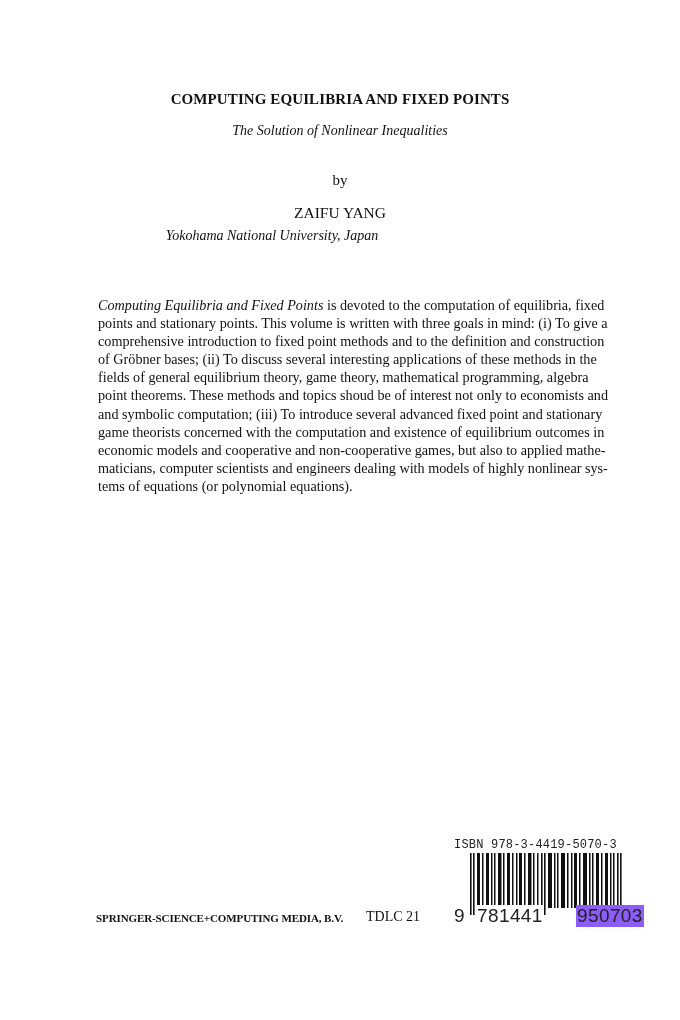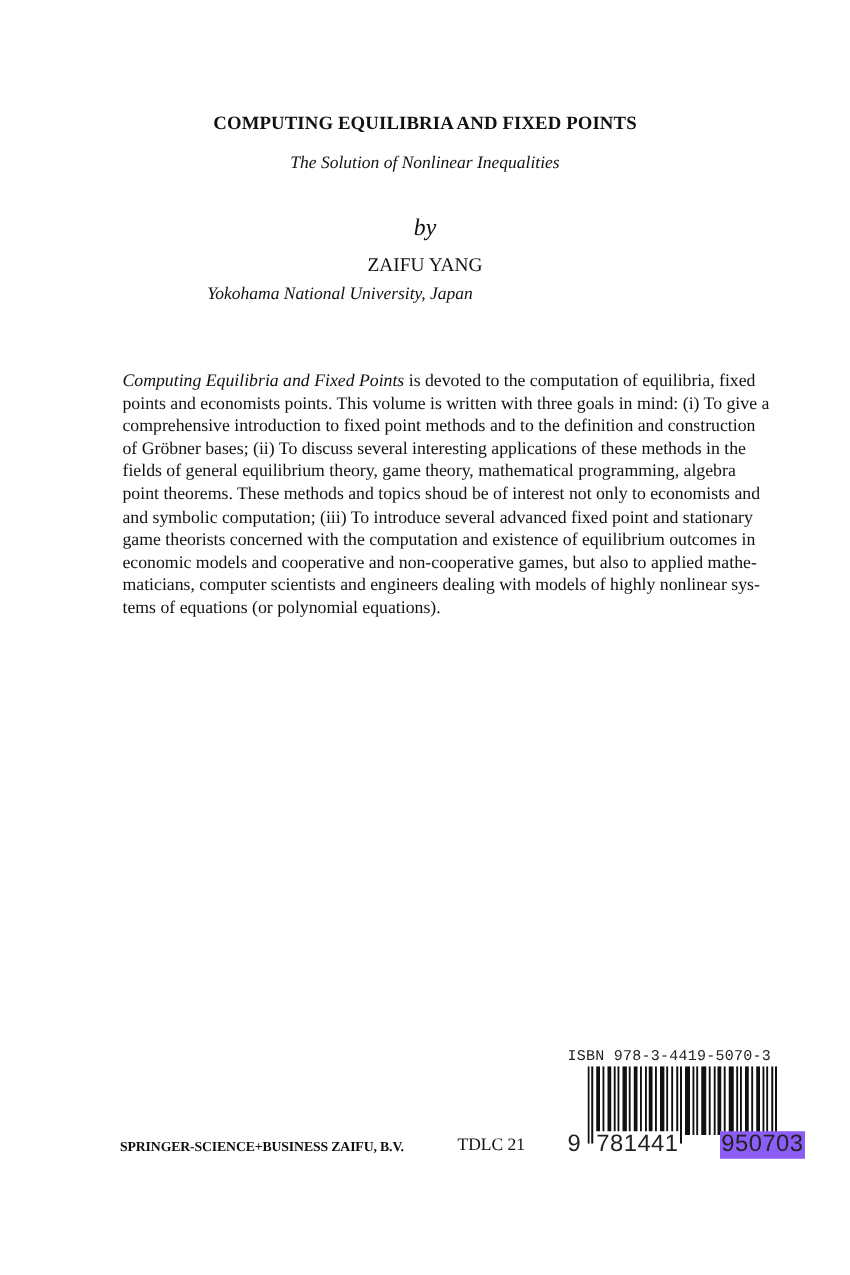--- a/index.html
+++ b/index.html
@@ -1,20 +1,20 @@
 <!DOCTYPE html>
 <html><head>
 <meta charset="utf-8">
 <style>
   html, body { margin: 0; padding: 0; background: #ffffff; }
   body { width: 680px; height: 1020px; position: relative; overflow: hidden; color: #111; font-family: "Liberation Serif", "DejaVu Serif", serif; }
   .abs { position: absolute; }
   .title { top: 91px; left: 0; width: 680px; text-align: center; font-weight: bold; font-size: 15px; letter-spacing: 0.1px; }
   .subtitle { top: 123px; left: 0; width: 680px; text-align: center; font-style: italic; font-size: 14px; }
-  .by { top: 172px; left: 0; width: 680px; text-align: center; font-style: italic; font-size: 19px; }
+  .by { top: 172px; left: 0; width: 680px; text-align: center; font-size: 15px; }
   .author { top: 204px; left: 0; width: 680px; text-align: center; font-size: 15.5px; }
   .affil { top: 228px; left: 0; width: 544px; text-align: center; font-style: italic; font-size: 14px; }
   .body { top: 296px; left: 98px; width: 490px; font-size: 14.2px; line-height: 18.1px; }
   .line { display: block; text-align: justify; text-align-last: justify; white-space: nowrap; overflow: visible; height: 18.1px; }
   .line.last { text-align-last: left; }
   .line em { font-style: italic; }
   .publisher { top: 912px; left: 96px; font-weight: bold; font-size: 11px; letter-spacing: -0.1px; }
   .series { top: 909px; left: 366px; font-size: 14px; }
   .barcode { top: 838px; left: 428px; width: 190px; height: 92px; }
   .isbn-text { position: absolute; top: 0; left: 26px; font-family: "Liberation Mono", "DejaVu Sans Mono", monospace; font-size: 12px; color: #222; letter-spacing: 0.2px; white-space: nowrap; }
@@ -28,33 +28,33 @@
 <body>
 
 <div class="abs title">COMPUTING EQUILIBRIA AND FIXED POINTS</div>
 <div class="abs subtitle">The Solution of Nonlinear Inequalities</div>
 <div class="abs by">by</div>
 <div class="abs author">ZAIFU YANG</div>
 <div class="abs affil">Yokohama National University, Japan</div>
 
 <div class="abs body">
   <span class="line"><em>Computing Equilibria and Fixed Points</em><span> is devoted to the computation of equilibria, fixed</span></span>
-  <span class="line">points and economists points. This volume is written with three goals in mind: (i) To give a</span>
+  <span class="line">points and stationary points. This volume is written with three goals in mind: (i) To give a</span>
   <span class="line">comprehensive introduction to fixed point methods and to the definition and construction</span>
   <span class="line">of Gröbner bases; (ii) To discuss several interesting applications of these methods in the</span>
   <span class="line">fields of general equilibrium theory, game theory, mathematical programming, algebra</span>
   <span class="line">point theorems. These methods and topics shoud be of interest not only to economists and</span>
   <span class="line">and symbolic computation; (iii) To introduce several advanced fixed point and stationary</span>
   <span class="line">game theorists concerned with the computation and existence of equilibrium outcomes in</span>
   <span class="line">economic models and cooperative and non-cooperative games, but also to applied mathe-</span>
   <span class="line">maticians, computer scientists and engineers dealing with models of highly nonlinear sys-</span>
   <span class="line last">tems of equations (or polynomial equations).</span>
 </div>
 
-<div class="abs publisher">SPRINGER-SCIENCE+BUSINESS ZAIFU, B.V.</div>
+<div class="abs publisher">SPRINGER-SCIENCE+COMPUTING MEDIA, B.V.</div>
 <div class="abs series">TDLC 21</div>
 
 <div class="abs barcode">
   <div class="isbn-text">ISBN 978-3-4419-5070-3</div>
   <svg class="bars" viewBox="0 0 154 62" preserveAspectRatio="none">
     <g fill="#111">
       <rect x="0" y="0" width="1.6" height="62"></rect>
       <rect x="3" y="0" width="1.6" height="62"></rect>
       <rect x="7" y="0" width="3" height="55"></rect>
       <rect x="12" y="0" width="1.5" height="55"></rect>

